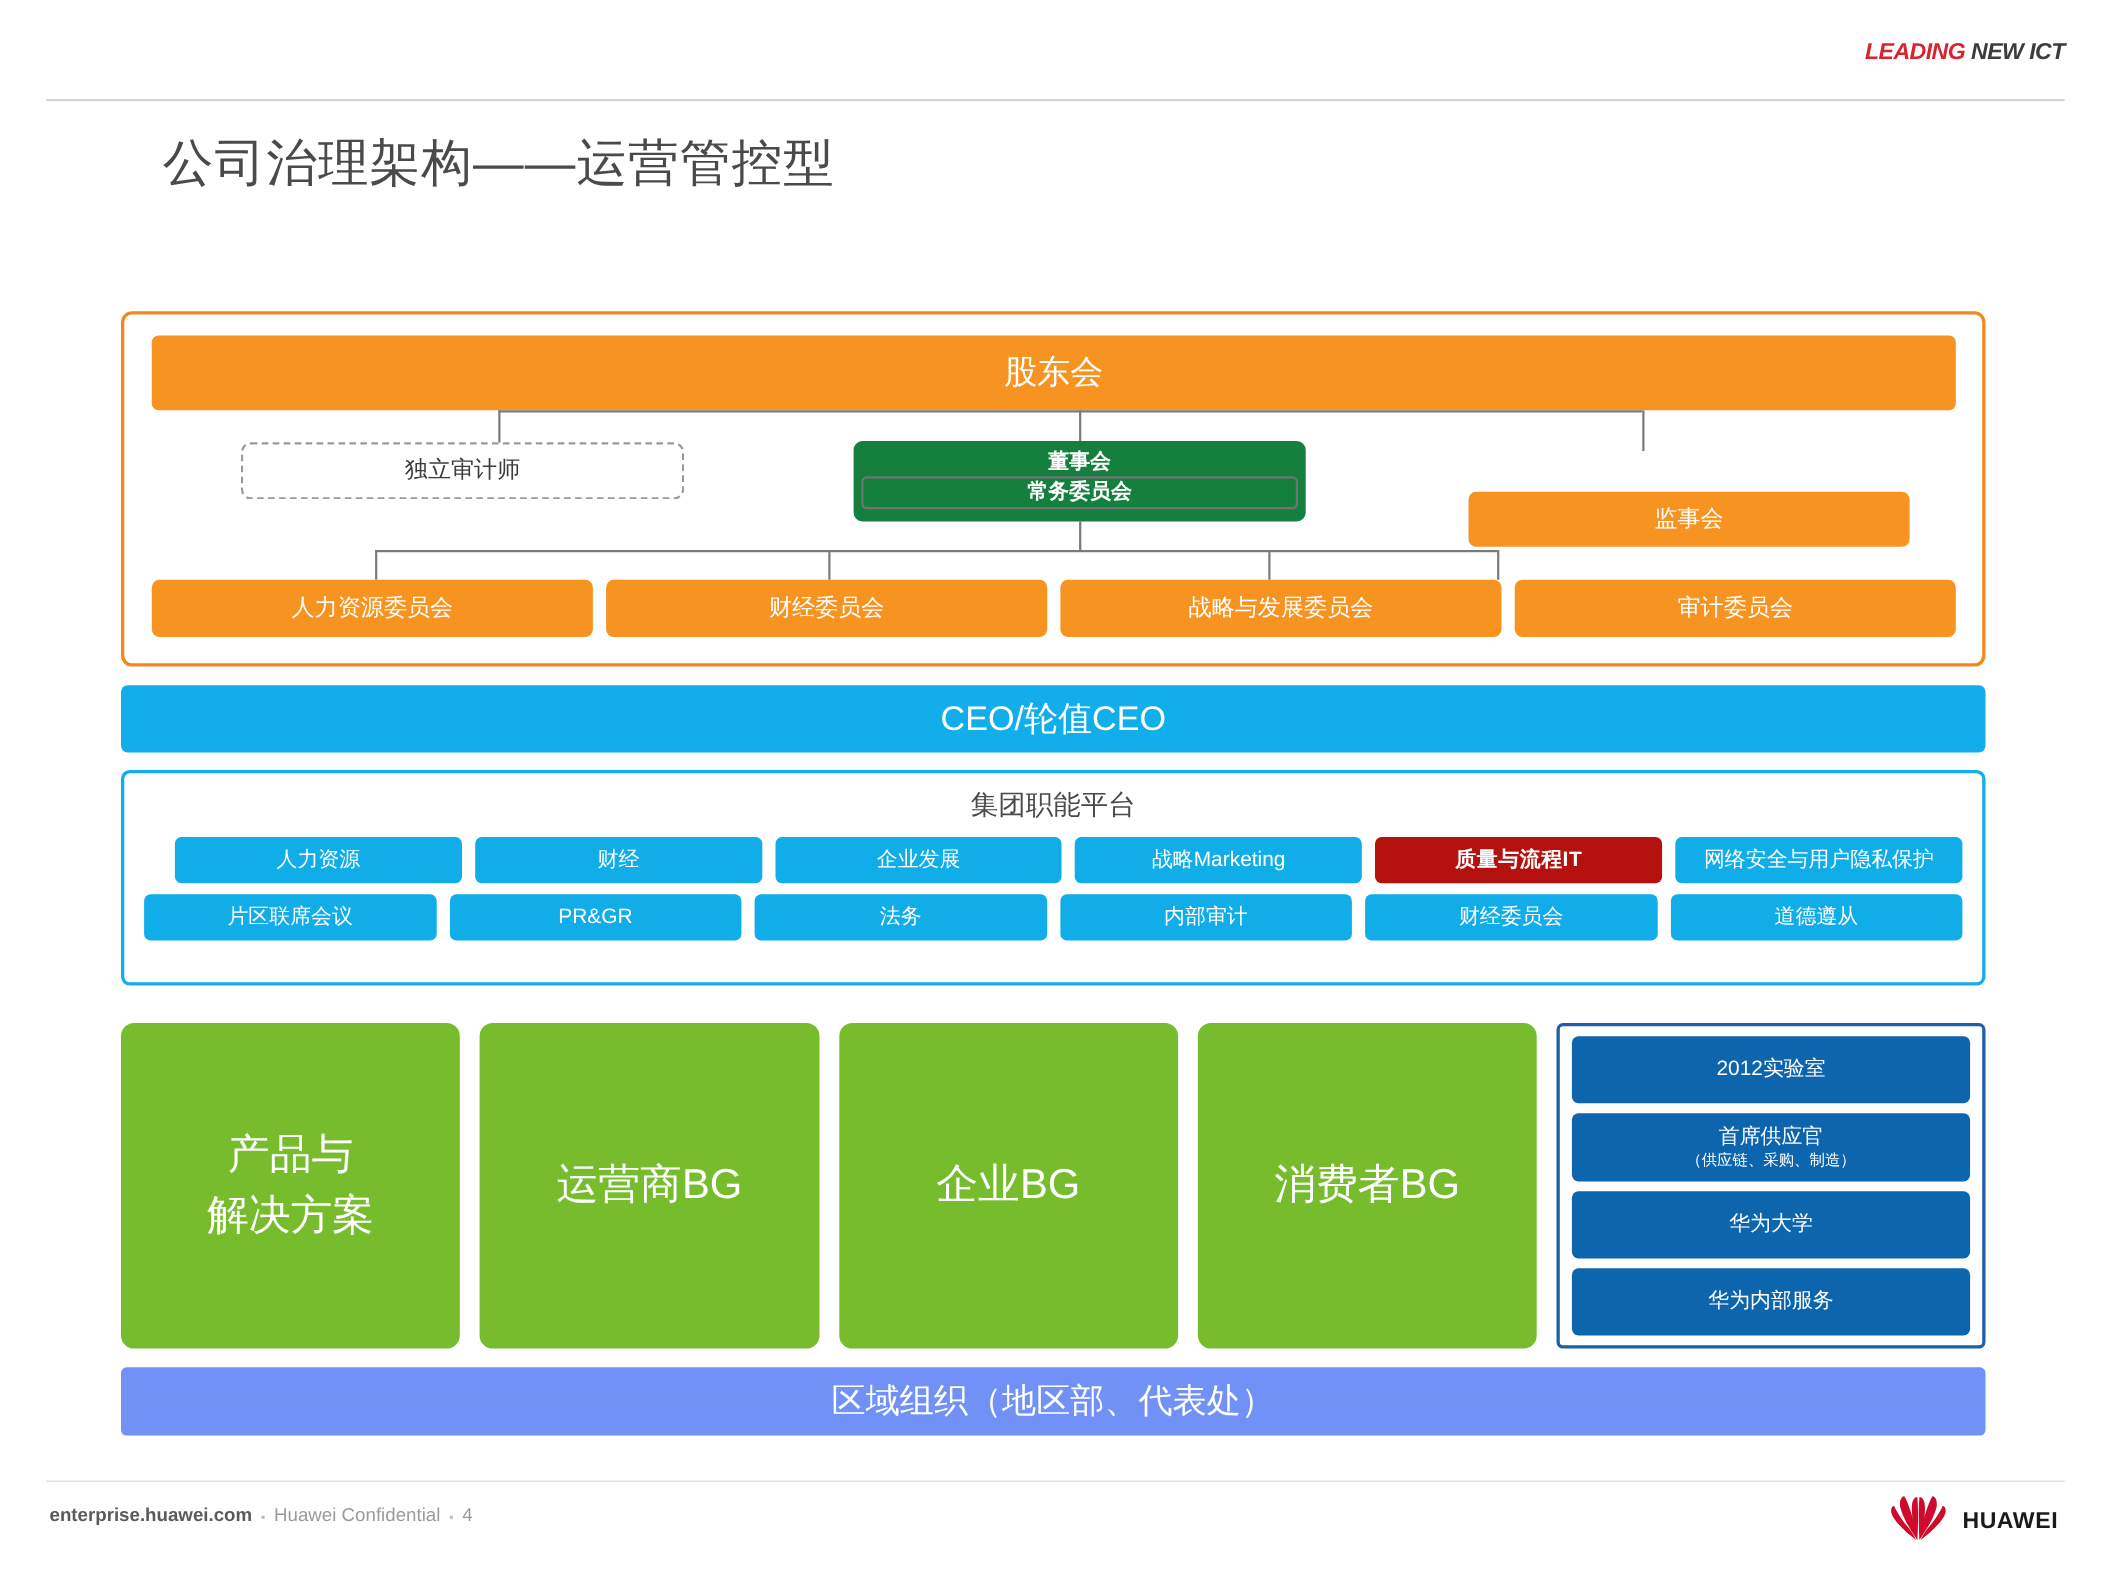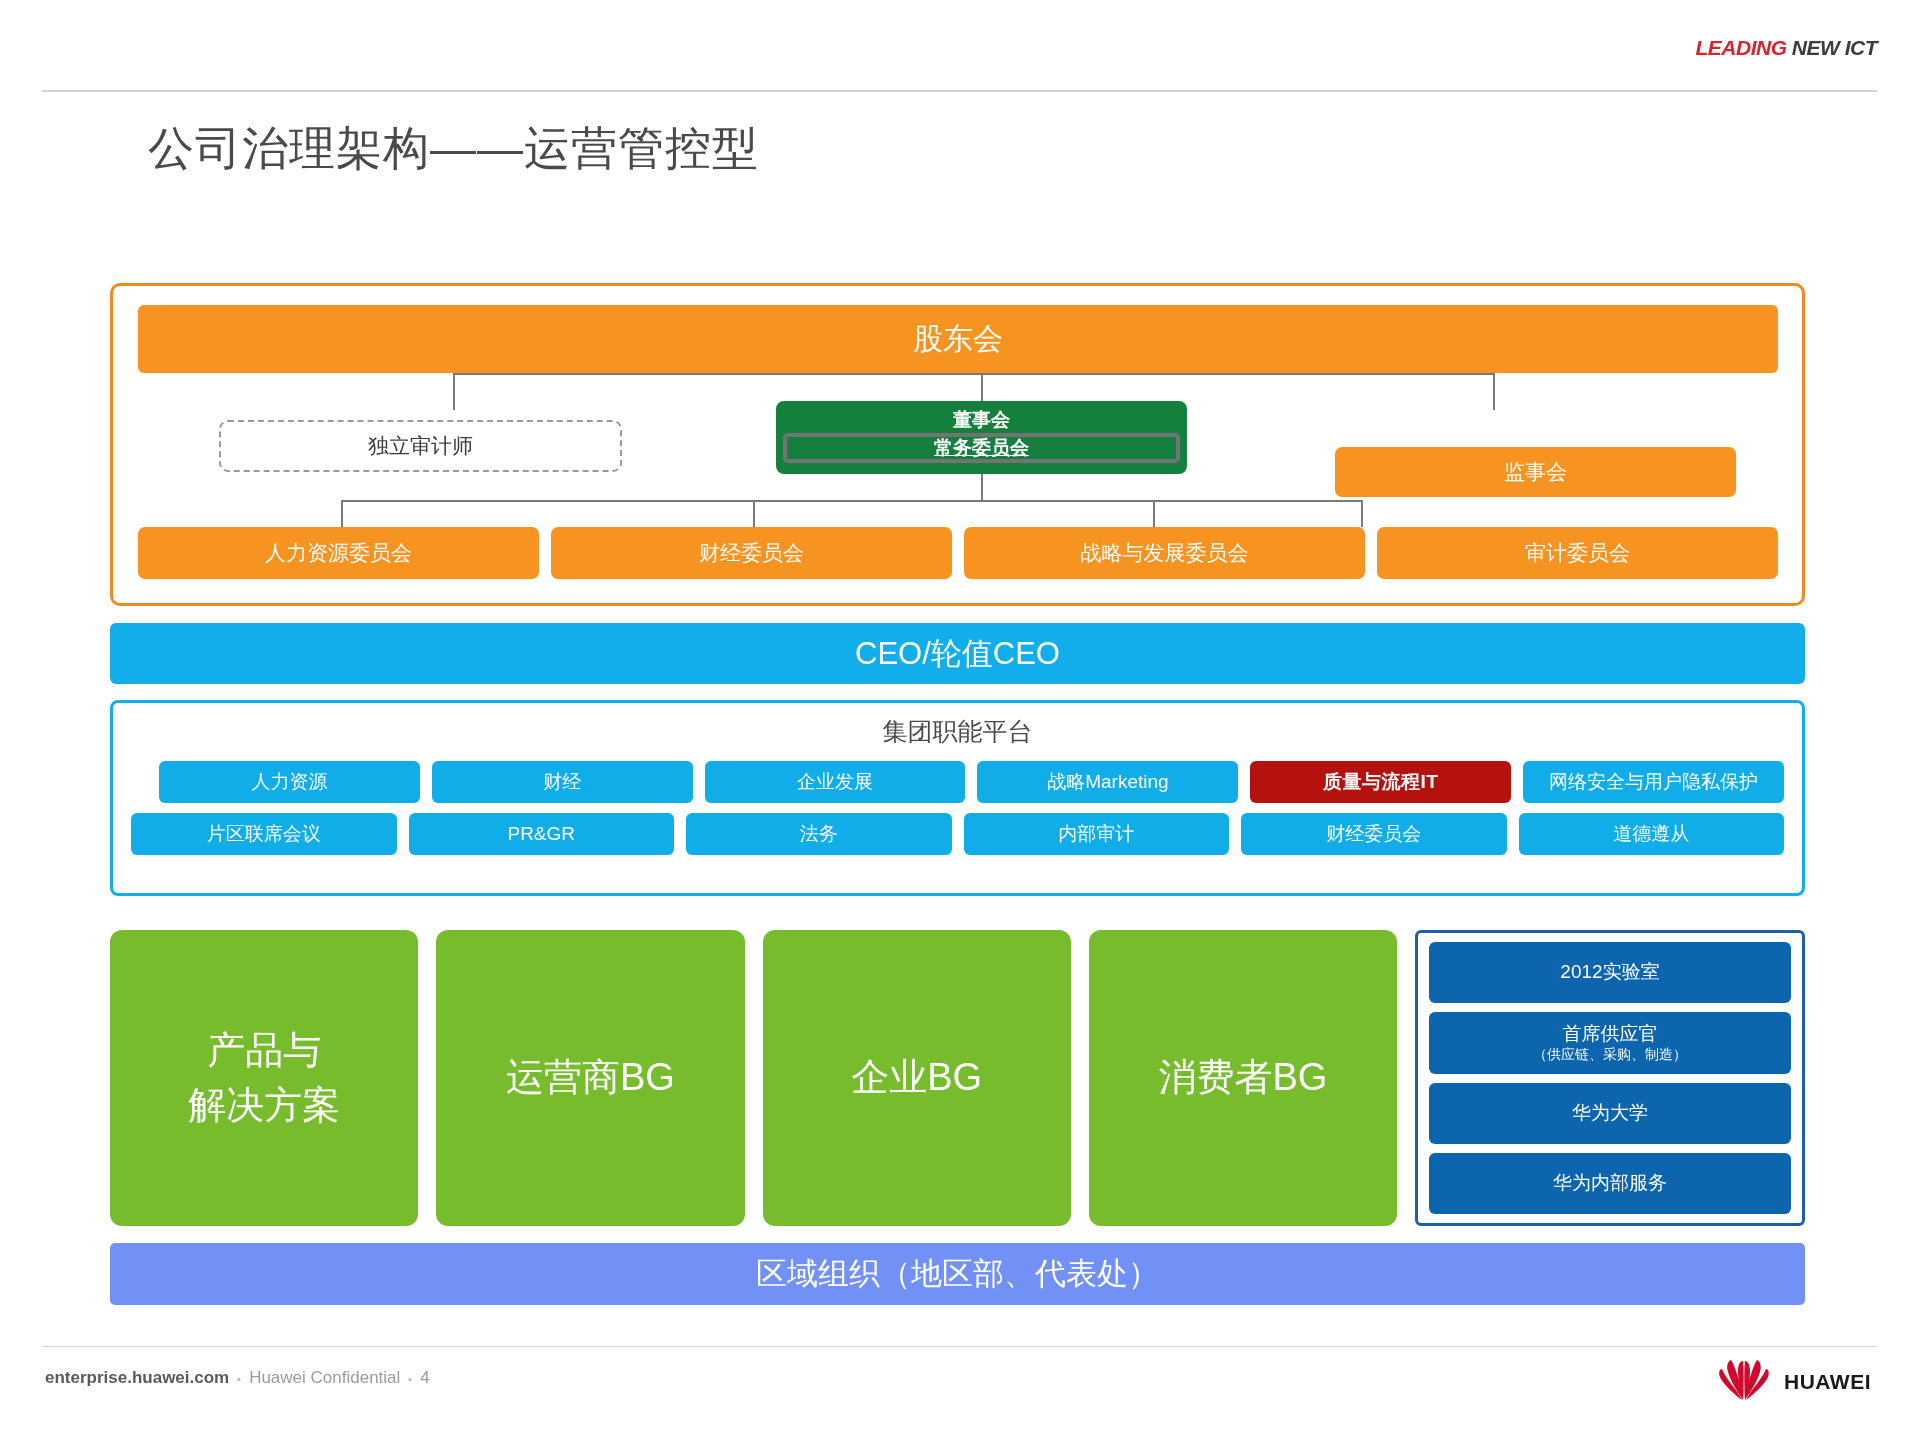--- a/index.html
+++ b/index.html
@@ -41,37 +41,37 @@
     position: absolute; left: 110px; top: 283px;
     width: 1695px; height: 323px;
     border: 3px solid #f08a1e; border-radius: 10px; background: #fff;
   }
   .shareholders {
     position: absolute; left: 25px; top: 19px;
     width: 1640px; height: 68px;
     background: #f79421; font-size: 30px; border-radius: 6px;
   }
   .box-auditor {
-    position: absolute; left: 106px; top: 134px;
+    position: absolute; left: 106px; top: 116px;
     width: 403px; height: 52px;
     border: 2px dashed #9a9a9a; border-radius: 9px;
     background: #fff; color: #3c3c3c; font-size: 21px;
   }
   .box-board {
     position: absolute; left: 663px; top: 115px;
     width: 411px; height: 73px;
     background: #15803d; border-radius: 8px;
     flex-direction: column; padding: 3px 7px 6px 7px; font-size: 19px;
   }
   .board-title { font-size: 19px; margin-bottom: 2px; font-weight: bold; }
   .board-sub {
     width: 100%; height: 30px;
-    border: 4px solid #737373; border-radius: 5px;
+    border: 2px solid #737373; border-radius: 5px;
     display: flex; align-items: center; justify-content: center;
-    font-size: 19px; font-weight: bold; text-decoration: underline;
+    font-size: 19px; font-weight: bold;
   }
   .box-supervisory {
     position: absolute; left: 1222px; top: 124px;
     width: 401px; height: 50px;
     background: #f79421; font-size: 21px; margin-top: 37px;
   }
 
   
   .ln { position: absolute; background: #7a7a7a; }
   .ln-v { width: 2px; }

